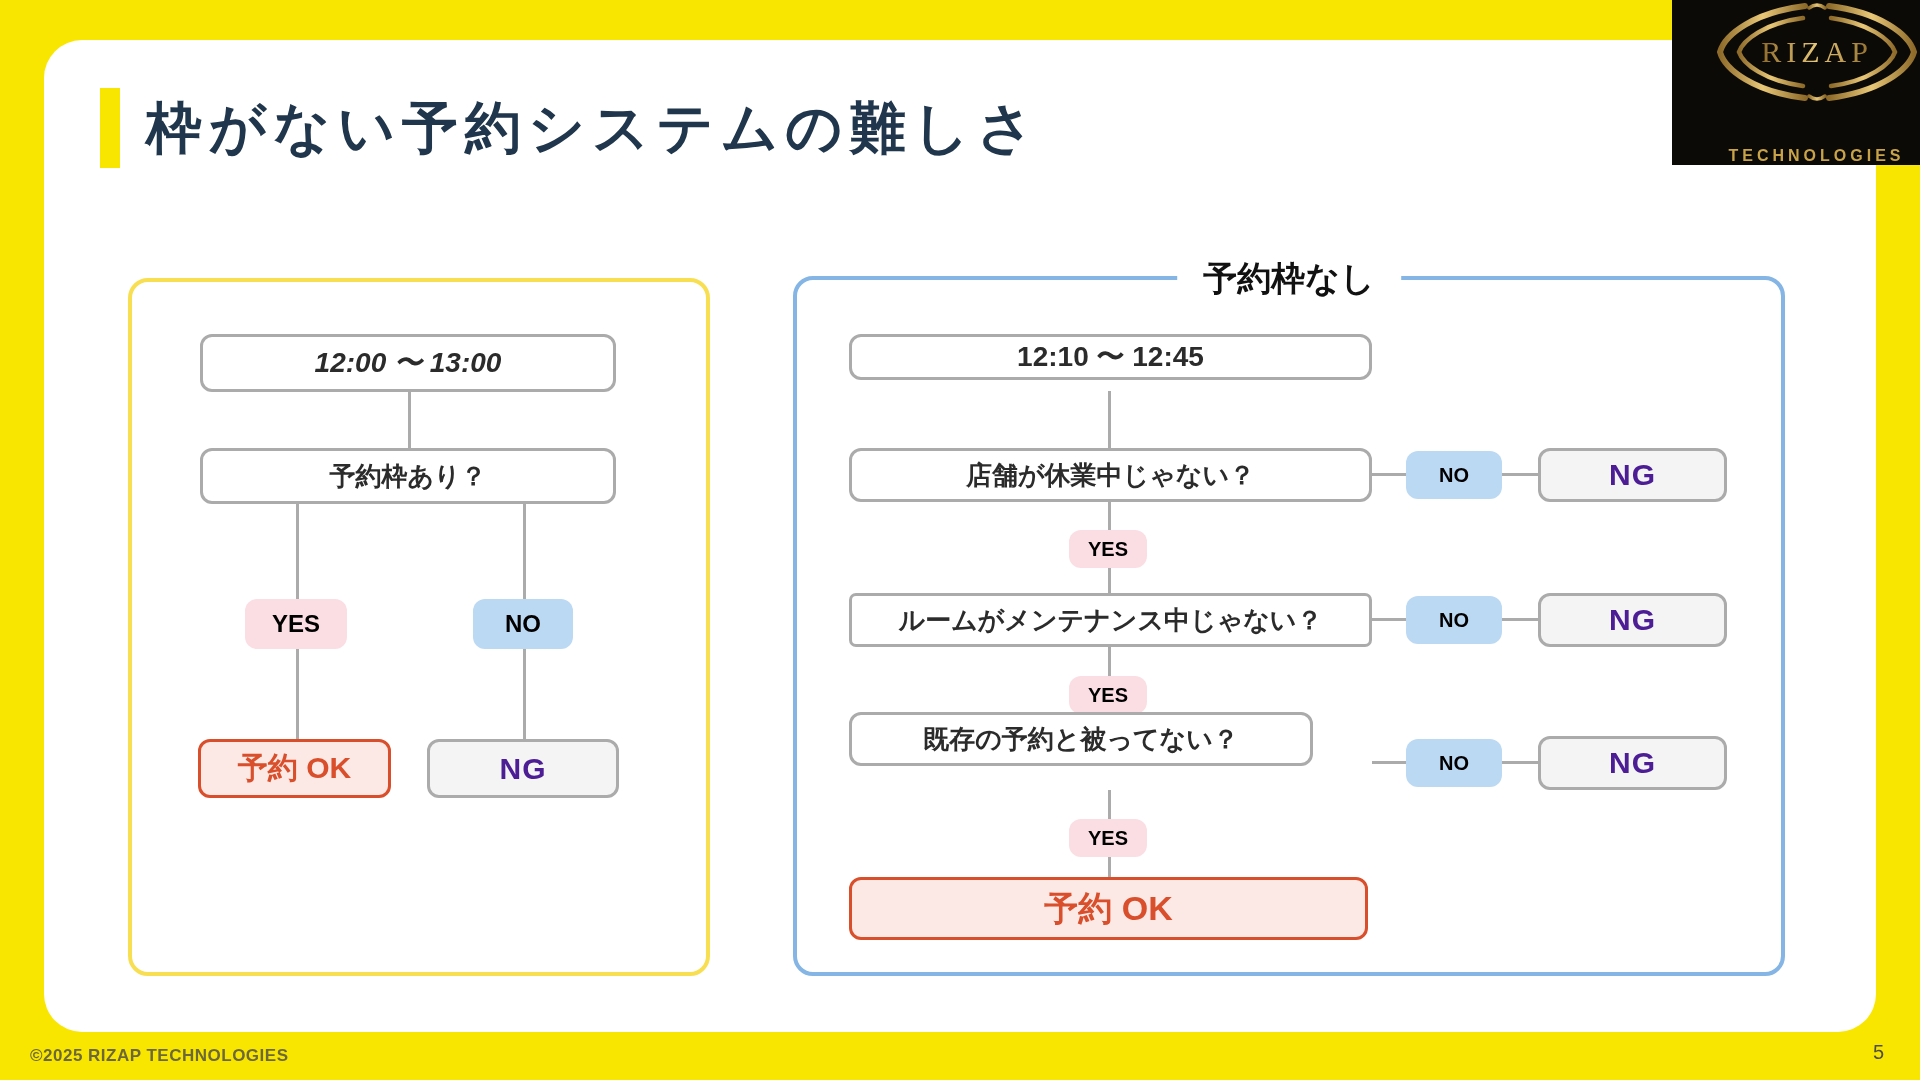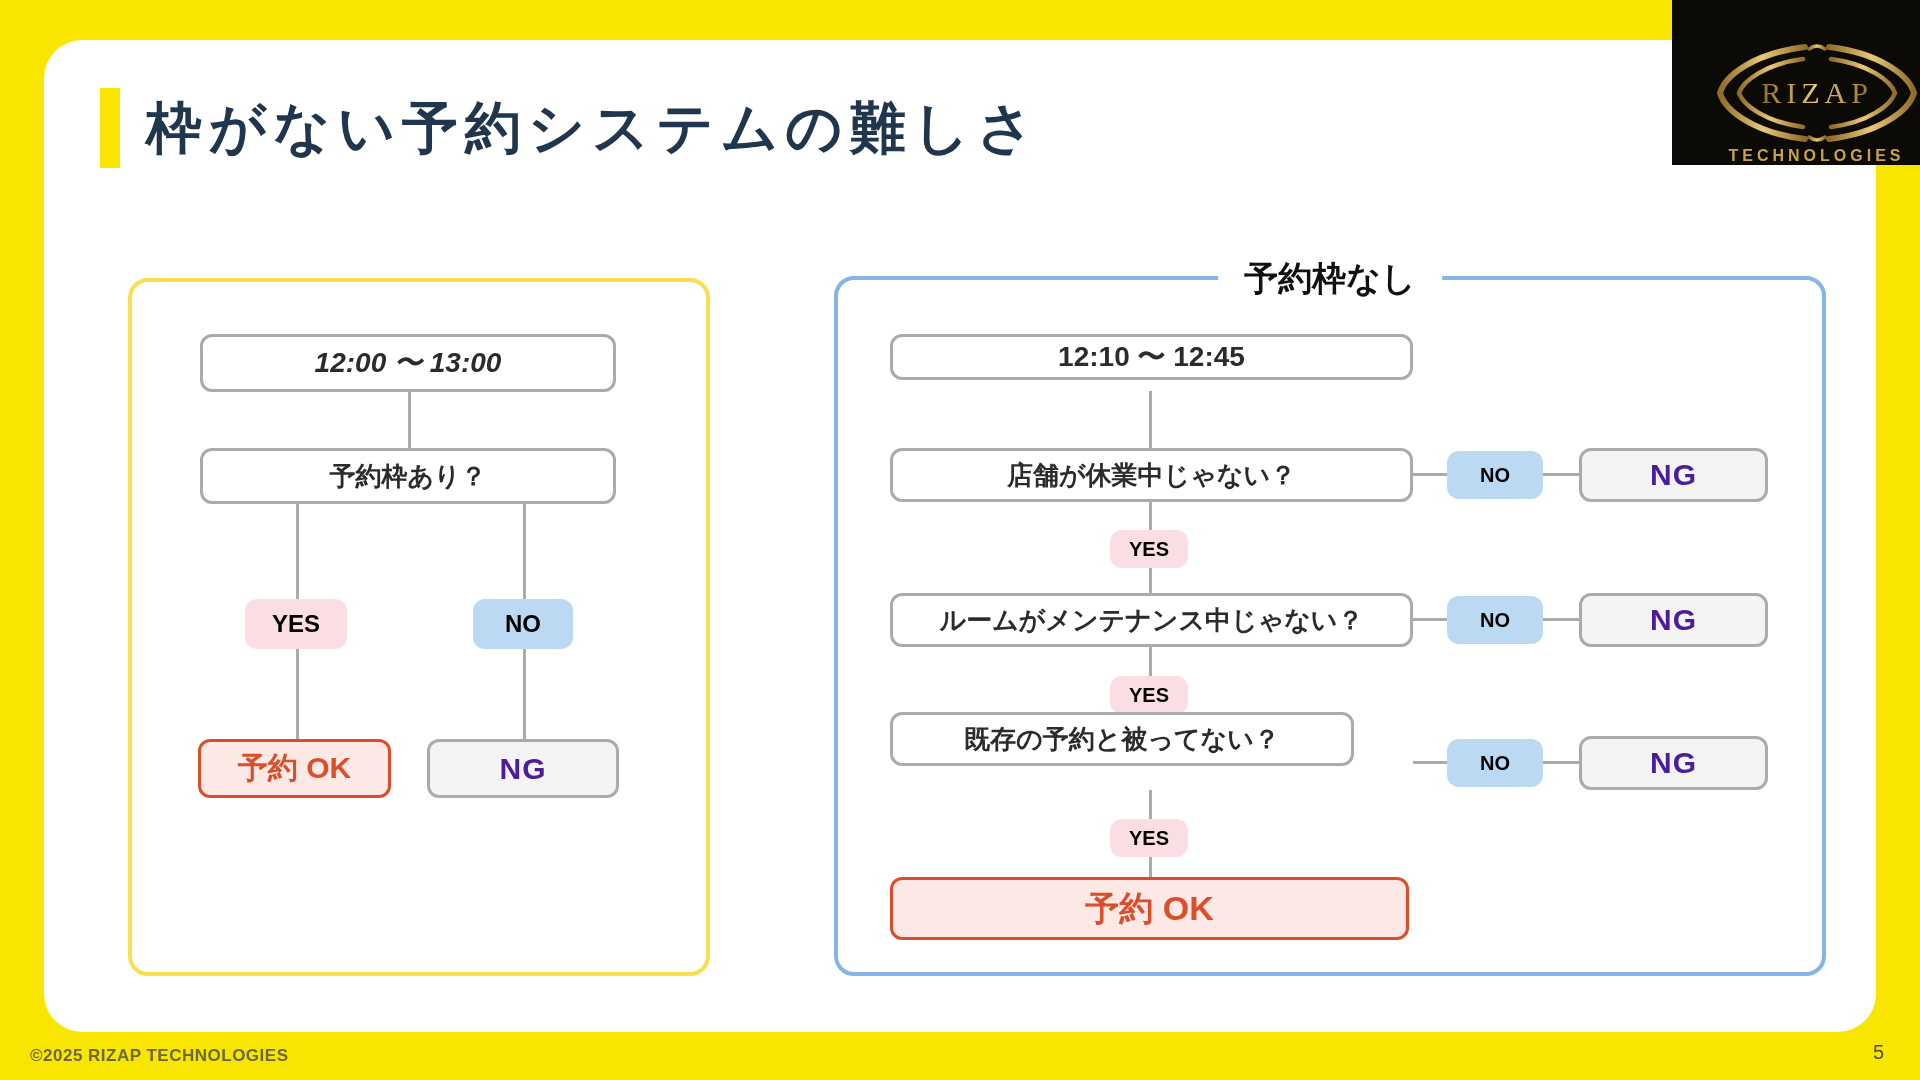--- a/index.html
+++ b/index.html
@@ -16,29 +16,29 @@
   
   .header { position:absolute; left:100px; top:88px; z-index:3; display:flex; align-items:flex-start; }
   .accent-bar { width:20px; height:80px; background:#F9E600; margin-right:26px; }
   .slide-title {
     font-size:56px; font-weight:bold; color:#20364C; letter-spacing:7px; line-height:80px;
   }
   
   .logo {
     position:absolute; right:0; top:0; width:248px; height:165px;
     background:#0C0A07; z-index:5; display:flex; flex-direction:column;
-    align-items:center; justify-content:flex-end;padding-left:41px;
+    align-items:center; justify-content:space-between;padding-left:41px;
   }
   .logo-sub {
     color:#C9A348; font-weight:bold; font-size:16px; letter-spacing:4px; margin-top:2px;
   }
   
   .panel { position:absolute; z-index:2; border-radius:20px; }
   .panel-left  { left:128px; top:278px; width:582px; height:698px; border:4px solid #F8DF52; }
-  .panel-right { left:793px; top:276px; width:992px; height:700px; border:4px solid #84B5E4;margin-left:41px; }
+  .panel-right { left:793px; top:276px; width:992px; height:700px; border:4px solid #84B5E4; }
   .panel-title {
     position:absolute; top:-26px; left:50%; transform:translateX(-50%);
     background:#ffffff; padding:0 26px; font-size:34px; font-weight:bold;
     color:#111111; line-height:48px; white-space:nowrap;
   }
   
   .fbox {
     position:absolute; background:#ffffff; border:3px solid #ABABAB; border-radius:12px;
     display:flex; align-items:center; justify-content:center;
     font-weight:bold; color:#2B2B2B; white-space:nowrap;
@@ -128,21 +128,21 @@
   <div class="vline" style="left:311px; top:111px; height:57px;"></div>
 
   <div class="fbox q" style="left:52px; top:168px; width:523px; height:54px;">店舗が休業中じゃない？</div>
   <div class="hline" style="left:575px; top:193px; width:34px;"></div>
   <div class="pill no" style="left:609px; top:171px; width:96px; height:48px; font-size:20px;">NO</div>
   <div class="hline" style="left:705px; top:193px; width:36px;"></div>
   <div class="fbox ng" style="left:741px; top:168px; width:189px; height:54px;">NG</div>
   <div class="vline" style="left:311px; top:222px; height:91px;"></div>
   <div class="pill yes" style="left:272px; top:250px; width:78px; height:38px; font-size:20px;">YES</div>
 
-  <div class="fbox q" style="left:52px; top:313px; width:523px; height:54px;">ルームがメンテナンス中じゃない？</div>
+  <div class="fbox q" style="left:52px; top:313px; width:523px; height:54px;border-radius:7px;">ルームがメンテナンス中じゃない？</div>
   <div class="hline" style="left:575px; top:338px; width:34px;"></div>
   <div class="pill no" style="left:609px; top:316px; width:96px; height:48px; font-size:20px;">NO</div>
   <div class="hline" style="left:705px; top:338px; width:36px;"></div>
   <div class="fbox ng" style="left:741px; top:313px; width:189px; height:54px;">NG</div>
   <div class="vline" style="left:311px; top:367px; height:89px;"></div>
   <div class="pill yes" style="left:272px; top:396px; width:78px; height:38px; font-size:20px;">YES</div>
 
   <div class="fbox q" style="left:52px; top:432px; width:464px; height:54px;">既存の予約と被ってない？</div>
   <div class="hline" style="left:575px; top:481px; width:34px;"></div>
   <div class="pill no" style="left:609px; top:459px; width:96px; height:48px; font-size:20px;">NO</div>

